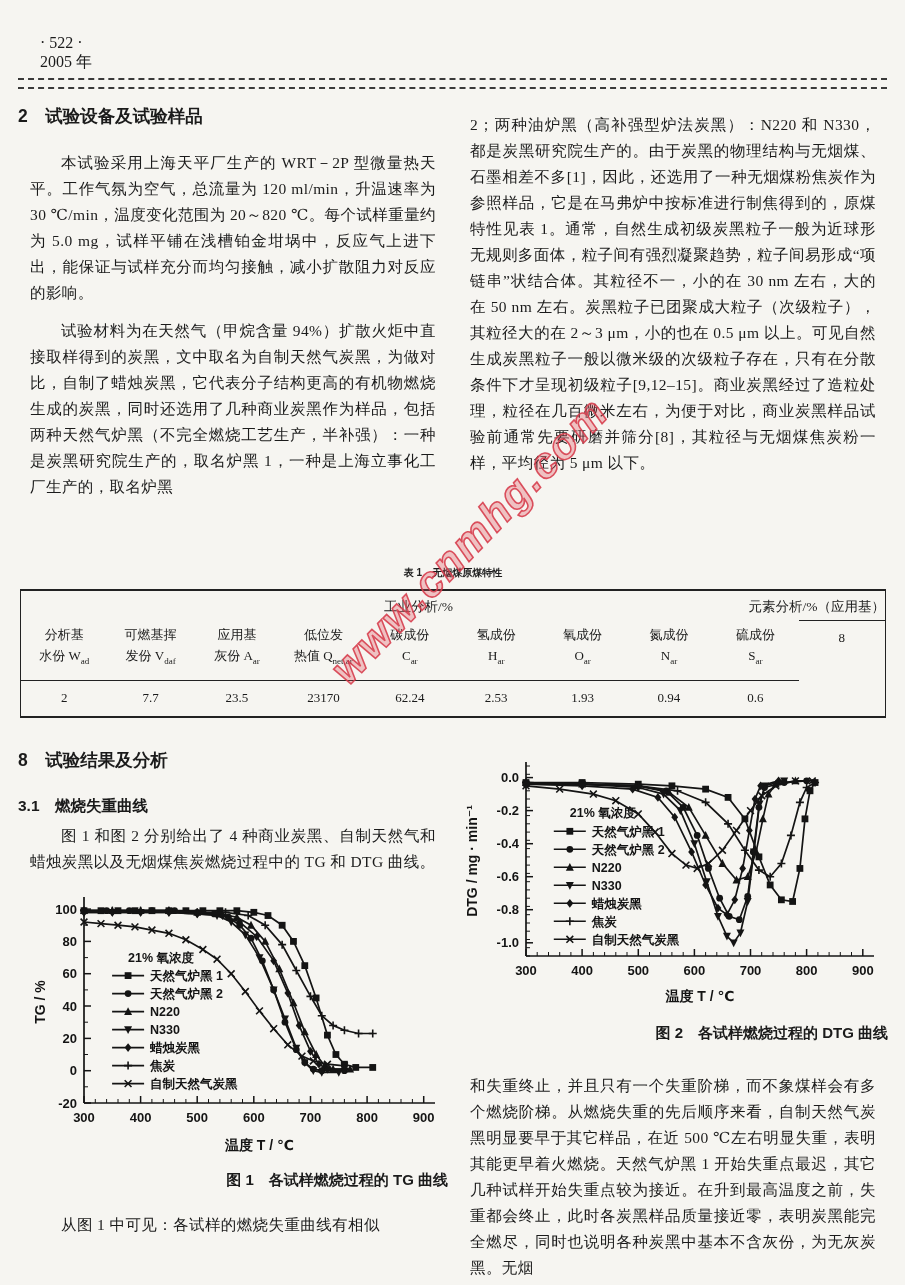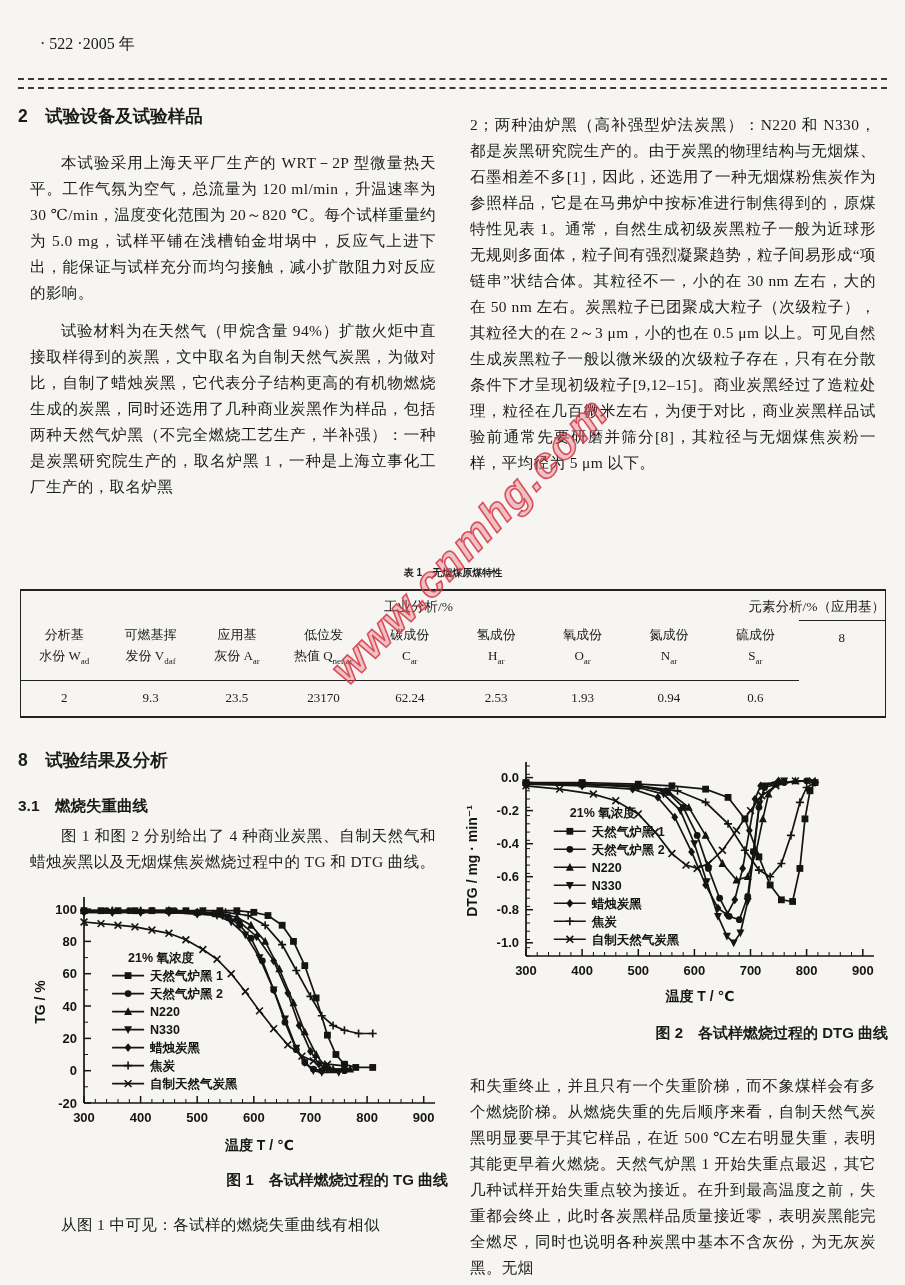--- a/index.html
+++ b/index.html
@@ -1,21 +1,21 @@
 <!DOCTYPE html>
 <html><head>
 <meta charset="utf-8">
 <style>
   html,body{margin:0;padding:0;}
   body{
     width:905px;height:1285px;position:relative;overflow:hidden;
     background:#f6f5f1;color:#1b1b1b;
     font-family:"Liberation Serif","DejaVu Serif",serif;
   }
-  .hd{position:absolute;top:34px;left:40px;right:40px;display:flex;align-items:baseline;justify-content:flex-start;font-size:16px;}
+  .hd{position:absolute;top:34px;left:40px;right:40px;display:flex;align-items:baseline;justify-content:space-between;font-size:16px;flex-direction:column;}
   .hd .jt{font-family:"Liberation Sans","DejaVu Sans",sans-serif;font-weight:600;letter-spacing:16px;font-size:17px;}
   .rule{position:absolute;left:18px;right:18px;top:78px;height:7px;border-top:2px dashed #3a3a3a;border-bottom:2px dashed #3a3a3a;}
   .col{position:absolute;width:430px;}
   .lcol{left:18px;} .rcol{left:458px;}
   h2.sec{font-family:"Liberation Sans","DejaVu Sans",sans-serif;font-weight:700;font-size:17.5px;margin:0;}
   h3.sub{font-family:"Liberation Sans","DejaVu Sans",sans-serif;font-weight:700;font-size:15.5px;margin:0;}
   p.bd{font-size:15.5px;line-height:26px;text-align:justify;margin:12px;letter-spacing:0.4px;}
   p.ind{text-indent:2em;}
   .cap{font-family:"Liberation Sans","DejaVu Sans",sans-serif;font-weight:600;font-size:15px;text-align:right;}
   
@@ -65,21 +65,21 @@
       <div class="hcell">可燃基挥<br>发份 V<sub>daf</sub></div>
       <div class="hcell">应用基<br>灰份 A<sub>ar</sub></div>
       <div class="hcell">低位发<br>热值 Q<sub>net,ar</sub></div>
       <div class="hcell">碳成份<br>C<sub>ar</sub></div>
       <div class="hcell">氢成份<br>H<sub>ar</sub></div>
       <div class="hcell">氧成份<br>O<sub>ar</sub></div>
       <div class="hcell">氮成份<br>N<sub>ar</sub></div>
       <div class="hcell">硫成份<br>S<sub>ar</sub></div>
       <div class="vcell">8</div>
       <div class="vcell">2</div>
-      <div class="vcell">9.3</div>
+      <div class="vcell">7.7</div>
       <div class="vcell">23.5</div>
       <div class="vcell">23170</div>
       <div class="vcell">62.24</div>
       <div class="vcell">2.53</div>
       <div class="vcell">1.93</div>
       <div class="vcell">0.94</div>
       <div class="vcell">0.6</div>
     </div>
 </div>
 

